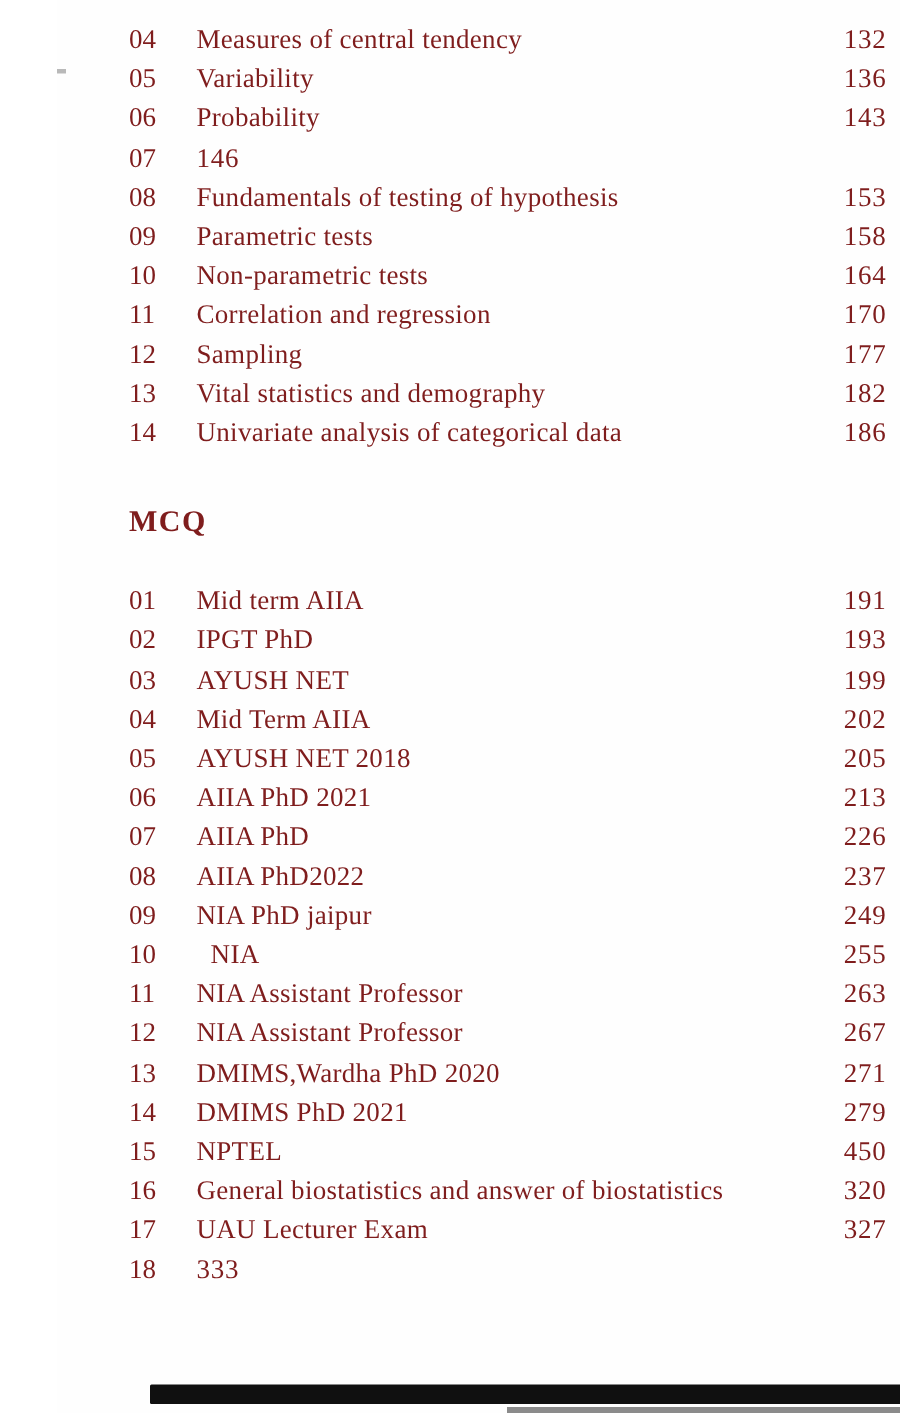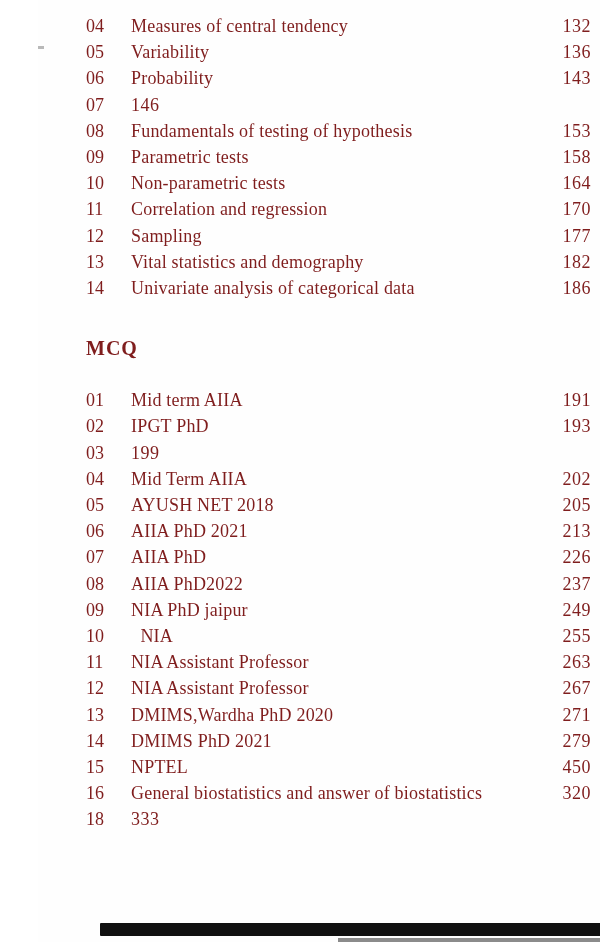--- a/index.html
+++ b/index.html
@@ -100,33 +100,34 @@
       <div class="toc-row"><span class="num">12</span><span class="title">Sampling</span><span class="pg">177</span></div>
       <div class="toc-row"><span class="num">13</span><span class="title">Vital statistics and demography</span><span class="pg">182</span></div>
       <div class="toc-row"><span class="num">14</span><span class="title">Univariate analysis of categorical data</span><span class="pg">186</span></div>
     </div>
 
   <h2 class="mcq-heading">MCQ</h2>
 
   <div class="toc-section mcq-list">
       <div class="toc-row"><span class="num">01</span><span class="title">Mid term AIIA</span><span class="pg">191</span></div>
       <div class="toc-row"><span class="num">02</span><span class="title">IPGT PhD</span><span class="pg">193</span></div>
-      <div class="toc-row"><span class="num">03</span><span class="pg">199</span></div>
+      <div class="toc-row"><span class="num">03</span><span class="title">AYUSH NET</span><span class="pg">199</span></div>
       <div class="toc-row"><span class="num">04</span><span class="title">Mid Term AIIA</span><span class="pg">202</span></div>
       <div class="toc-row"><span class="num">05</span><span class="title">AYUSH NET 2018</span><span class="pg">205</span></div>
       <div class="toc-row"><span class="num">06</span><span class="title">AIIA PhD 2021</span><span class="pg">213</span></div>
       <div class="toc-row"><span class="num">07</span><span class="title">AIIA PhD</span><span class="pg">226</span></div>
       <div class="toc-row"><span class="num">08</span><span class="title">AIIA PhD2022</span><span class="pg">237</span></div>
       <div class="toc-row"><span class="num">09</span><span class="title">NIA PhD jaipur</span><span class="pg">249</span></div>
       <div class="toc-row"><span class="num">10</span><span class="title">  NIA</span><span class="pg">255</span></div>
       <div class="toc-row"><span class="num">11</span><span class="title">NIA Assistant Professor</span><span class="pg">263</span></div>
       <div class="toc-row"><span class="num">12</span><span class="title">NIA Assistant Professor</span><span class="pg">267</span></div>
       <div class="toc-row"><span class="num">13</span><span class="title">DMIMS,Wardha PhD 2020</span><span class="pg">271</span></div>
       <div class="toc-row"><span class="num">14</span><span class="title">DMIMS PhD 2021</span><span class="pg">279</span></div>
       <div class="toc-row"><span class="num">15</span><span class="title">NPTEL</span><span class="pg">450</span></div>
       <div class="toc-row"><span class="num">16</span><span class="title">General biostatistics and answer of biostatistics</span><span class="pg">320</span></div>
+      <div class="toc-row"><span class="num">17</span><span class="title">UAU Lecturer Exam</span><span class="pg">327</span></div>
       <div class="toc-row"><span class="num">18</span><span class="pg">333</span></div>
     </div>
 
   <div class="scan-bar-shadow"></div>
   <div class="scan-bar"></div>
 
 </div>
 
 </body></html>

